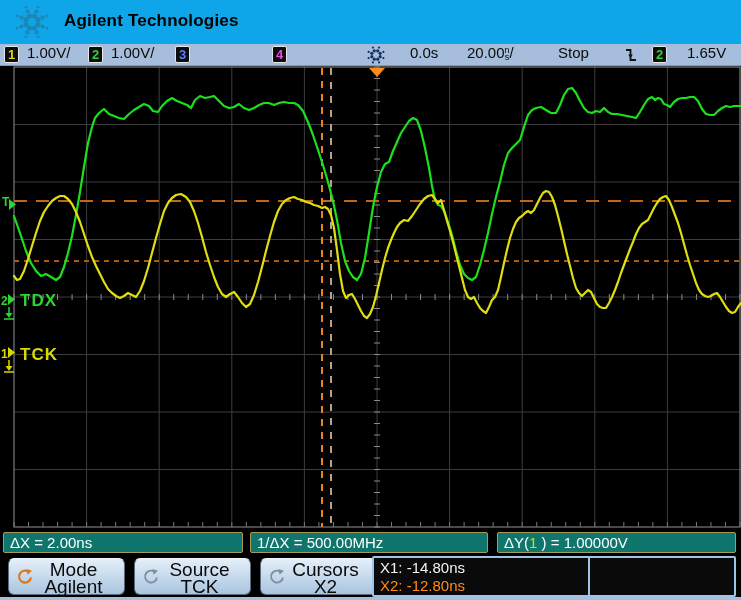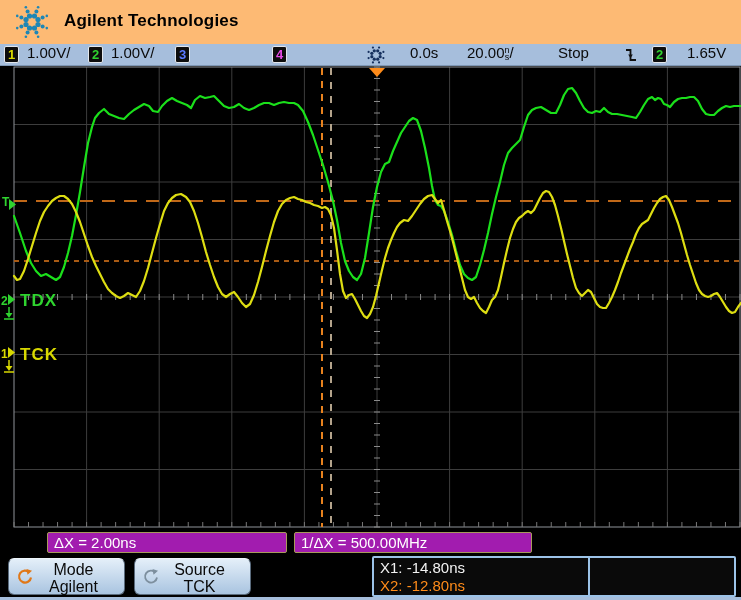--- a/index.html
+++ b/index.html
@@ -1,46 +1,46 @@
 <!DOCTYPE html>
 <html><head>
 <meta charset="utf-8">
 <style>
   * { margin:0; padding:0; box-sizing:border-box; }
   body { background:#222; font-family:"Liberation Sans", sans-serif; }
   .screen { position:relative; width:741px; height:600px; background:#000; overflow:hidden; }
 
   
-  .header { position:absolute; left:0; top:0; width:741px; height:44px; background:#fdba74; }
+  .header { position:absolute; left:0; top:0; width:741px; height:44px; background:#0ea5e9; }
   .logo { position:absolute; left:8px; top:1px; }
   .brand { position:absolute; left:64px; top:11px; font-size:17px; font-weight:bold; color:#000; letter-spacing:0.2px; }
   .datetime { position:absolute; right:8px; top:14px; font-size:15px; color:#111; }
 
   
   .statusbar { position:absolute; left:0; top:44px; width:741px; height:22px; background:#a6bedc; border-bottom:1px solid #7e97b5; }
   .sb-item { position:absolute; top:0; font-size:15px; color:#0a0a0a; white-space:nowrap; }
   .badge { position:absolute; top:2px; width:15px; height:17px; background:#0d0d0d; border:1px solid #e3e7ec; border-radius:2px;
            font-size:13px; font-weight:bold; text-align:center; line-height:15px; }
   .tb-stack { display:inline-block; vertical-align:-2px; font-size:9px; line-height:7px; text-align:center; }
   .spark { position:absolute; left:366px; top:1px; }
   .edgeicon { position:absolute; left:624px; top:2px; }
 
   
   .scope { position:absolute; left:0; top:66px; width:741px; height:462px; background:#000; }
 
   
   .measrow { position:absolute; left:0; top:528px; width:741px; height:28px; background:#000; }
-  .measbox { position:absolute; top:4px; height:21px; background:#a21caf; border:1px solid #a89a5c; border-radius:2px;
-             color:#fff; font-size:15px; line-height:19px; padding-left:6px; white-space:nowrap;margin-left:44px; }
+  .measbox { position:absolute; top:4px; height:21px; background:#0f766e; border:1px solid #a89a5c; border-radius:2px;
+             color:#fff; font-size:15px; line-height:19px; padding-left:6px; white-space:nowrap; }
 
   
   .softkeys { position:absolute; left:0; top:556px; width:741px; height:41px; background:#000; }
   .skbtn { position:absolute; top:2px; width:117px; height:37px; border-radius:6px;
            background:linear-gradient(#e4eff9, #a9c4e0); border:1px solid #5a6b7d; border-top-color:#eef5fb;
-           color:#0a0a0a; font-size:16px; text-align:center; line-height:17px; padding-top:2px; padding-left:14px; cursor:pointer; }
+           color:#0a0a0a; font-size:19px; text-align:center; line-height:17px; padding-top:2px; padding-left:14px; cursor:pointer; }
   .knobwrap { position:absolute; left:7px; top:9px; }
   .readout { position:absolute; left:372px; top:0; width:364px; height:41px; background:#0a0a0a;
              border:2px solid #9cc3e8; border-radius:2px; display:flex; }
   .ro-cell { padding:1px 0 4px 6px; font-size:15px; line-height:18px; color:#f2f2f2; white-space:nowrap; }
   .ro-left { width:216px; border-right:2px solid #9cc3e8; }
   .bottomstrip { position:absolute; left:0; top:597px; width:741px; height:3px; background:#a6bedc; }
 </style>
 </head>
 <body>
 
@@ -296,20 +296,21 @@
         <polygon points="5.5,300 12.5,300 9,305" fill="#d8d800"></polygon>
         <line x1="4" y1="306" x2="14" y2="306" stroke="#d8d800" stroke-width="1.5"></line>
         <text x="20" y="240" fill="#2fd42f" font-size="17" font-weight="600" font-family="&quot;Liberation Sans&quot;, sans-serif" letter-spacing="1">TDX</text>
         <text x="20" y="294" fill="#d8d800" font-size="17" font-weight="600" font-family="&quot;Liberation Sans&quot;, sans-serif" letter-spacing="1">TCK</text>
       </svg>
   </div>
 
   <div class="measrow">
     <div class="measbox" style="left:3px;   width:240px">ΔX = 2.00ns</div>
     <div class="measbox" style="left:250px; width:238px">1/ΔX = 500.00MHz</div>
+    <div class="measbox" style="left:497px; width:239px"><span>ΔY(</span><span style="color: rgb(216, 216, 0);">1</span><span> ) = 1.00000V</span></div>
   </div>
 
   <div class="softkeys">
     <div class="skbtn" style="left:8px">
       <span class="knobwrap" style="color: rgb(224, 120, 24);">
         <svg width="18" height="18" viewBox="0 0 18 18">
             <path d="M13.5 4.5 A6 6 0 1 0 15 9.5" fill="none" stroke="currentColor" stroke-width="2.2"></path>
             <polygon points="10.5,1 16,2.8 11.5,6.8" fill="currentColor"></polygon>
           </svg>
       </span>
@@ -319,20 +320,30 @@
     <div class="skbtn" style="left:134px">
       <span class="knobwrap" style="color: rgb(125, 143, 158);">
         <svg width="18" height="18" viewBox="0 0 18 18">
             <path d="M13.5 4.5 A6 6 0 1 0 15 9.5" fill="none" stroke="currentColor" stroke-width="1.8"></path>
             <polygon points="10.5,1 16,2.8 11.5,6.8" fill="currentColor"></polygon>
           </svg>
       </span>
       <div>Source</div>
       <div>TCK</div>
     </div>
+    <div class="skbtn" style="left:260px">
+      <span class="knobwrap" style="color: rgb(125, 143, 158);">
+        <svg width="18" height="18" viewBox="0 0 18 18">
+            <path d="M13.5 4.5 A6 6 0 1 0 15 9.5" fill="none" stroke="currentColor" stroke-width="1.8"></path>
+            <polygon points="10.5,1 16,2.8 11.5,6.8" fill="currentColor"></polygon>
+          </svg>
+      </span>
+      <div>Cursors</div>
+      <div>X2</div>
+    </div>
     <div class="readout">
       <div class="ro-cell ro-left">
         <div>X1: -14.80ns</div>
         <div style="color: rgb(255, 140, 26);">X2: -12.80ns</div>
       </div>
     </div>
   </div>
 
   <div class="bottomstrip"></div>
 </div>

